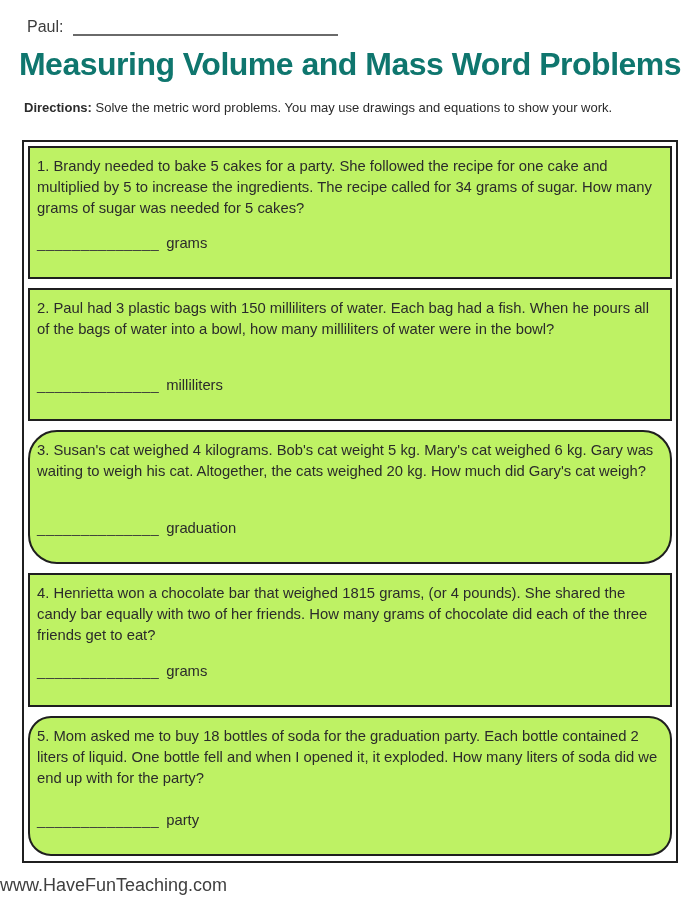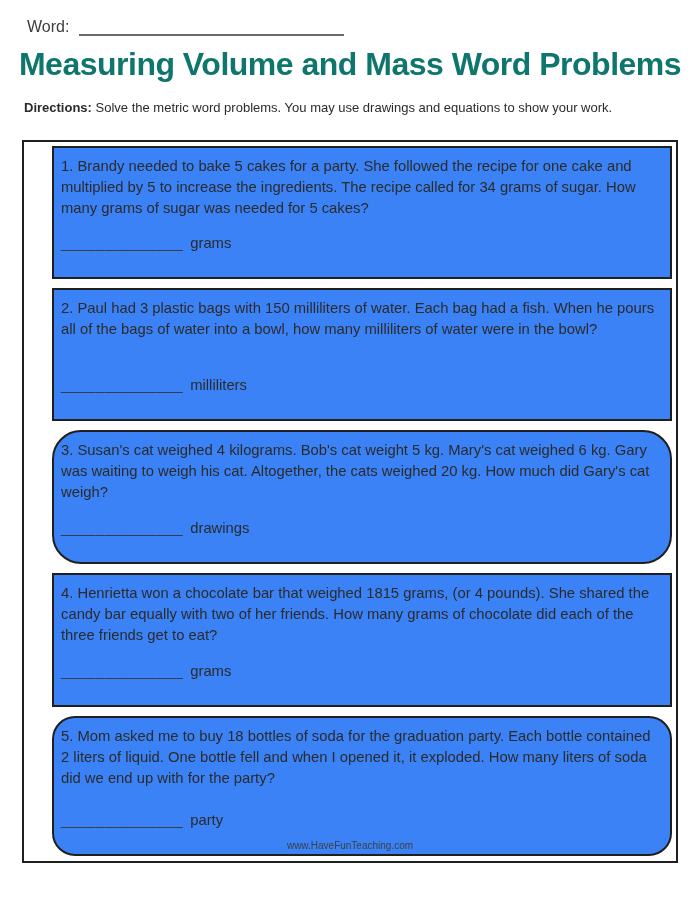--- a/index.html
+++ b/index.html
@@ -56,22 +56,21 @@
     width: 652px;
     height: 719px;
     border: 2px solid #1f1f1f;
   }
   .problem-box {
     position: absolute;
     left: 4px;
     right: 4px;
     border: 2px solid #1f1f1f;
     box-sizing: border-box;
-    background: #3b82f6;
-    margin-left: 24px;
+    background: #bef264;
   }
   .b1 { top: 4px;   height: 133px; }
   .b2 { top: 146px; height: 133px; }
   .b3 { top: 288px; height: 134px; border-radius: 29px; }
   .b4 { top: 431px; height: 134px; }
   .b5 { top: 574px; height: 140px; border-radius: 23px; }
   .problem-text {
     margin: 0;
     padding: 8px 10px 0 7px;
     font-size: 14.8px;
@@ -83,35 +82,35 @@
     left: 7px;
     bottom: 26px;
     font-size: 14.8px;
     color: #2b2b2b;
     white-space: nowrap;
   }
   .answer-line .unit { margin-left: 7px; }
   .answer-line .blank { letter-spacing: 0.5px; color: #3a3a3a; }
   .footer {
     position: absolute;
-    top: 840px;
+    top: 875px;
     left: 0;
     width: 100%;
-    text-align: center;
-    font-size: 10px;
+    text-align: left;
+    font-size: 18px;
     color: #3f3f3f;
   }
 </style>
 </head>
 <body>
 
 <div class="page">
 
   <div class="name-row">
-    <span>Word:</span>
+    <span>Paul:</span>
     <span class="name-line"></span>
   </div>
 
   <h1 class="title">Measuring Volume and Mass Word Problems</h1>
 
   <p class="directions"><span class="bold">Directions:</span><span> Solve the metric word problems. You may use drawings and equations to show your work.</span></p>
 
   <div class="outer-box">
 
     <div class="problem-box b1">
@@ -119,21 +118,21 @@
       <div class="answer-line"><span class="blank">______________</span><span class="unit">grams</span></div>
     </div>
 
     <div class="problem-box b2">
       <p class="problem-text">2. Paul had 3 plastic bags with 150 milliliters of water. Each bag had a fish. When he pours all of the bags of water into a bowl, how many milliliters of water were in the bowl?</p>
       <div class="answer-line"><span class="blank">______________</span><span class="unit">milliliters</span></div>
     </div>
 
     <div class="problem-box b3">
       <p class="problem-text">3. Susan's cat weighed 4 kilograms. Bob's cat weight 5 kg. Mary's cat weighed 6 kg. Gary was waiting to weigh his cat. Altogether, the cats weighed 20 kg. How much did Gary's cat weigh?</p>
-      <div class="answer-line"><span class="blank">______________</span><span class="unit">drawings</span></div>
+      <div class="answer-line"><span class="blank">______________</span><span class="unit">graduation</span></div>
     </div>
 
     <div class="problem-box b4">
       <p class="problem-text">4. Henrietta won a chocolate bar that weighed 1815 grams, (or 4 pounds). She shared the candy bar equally with two of her friends. How many grams of chocolate did each of the three friends get to eat?</p>
       <div class="answer-line"><span class="blank">______________</span><span class="unit">grams</span></div>
     </div>
 
     <div class="problem-box b5">
       <p class="problem-text">5. Mom asked me to buy 18 bottles of soda for the graduation party. Each bottle contained 2 liters of liquid. One bottle fell and when I opened it, it exploded. How many liters of soda did we end up with for the party?</p>
       <div class="answer-line"><span class="blank">______________</span><span class="unit">party</span></div>

